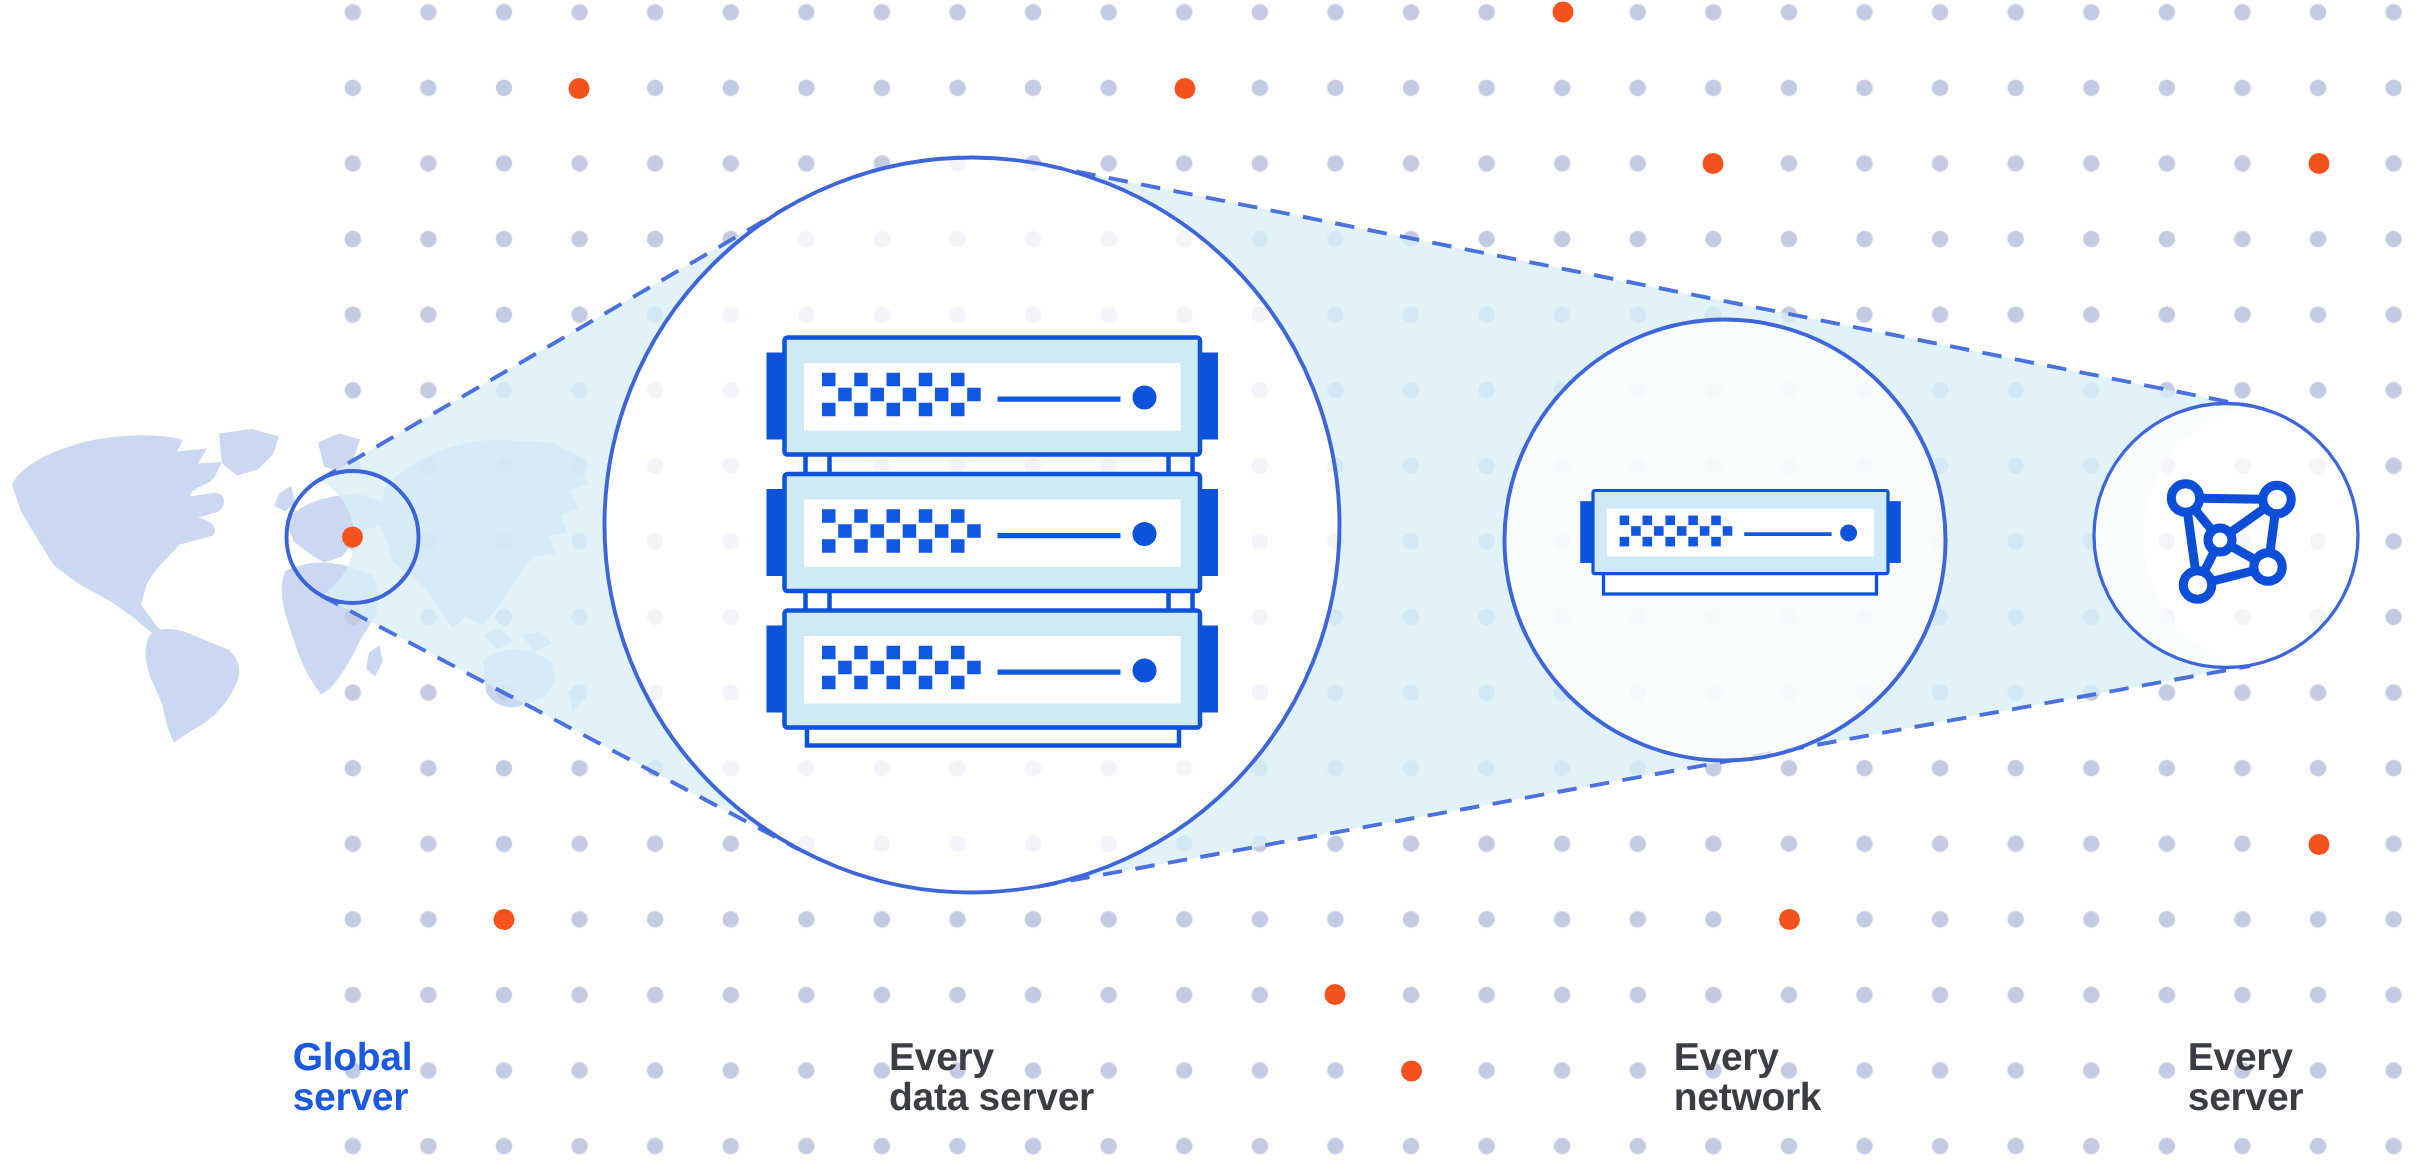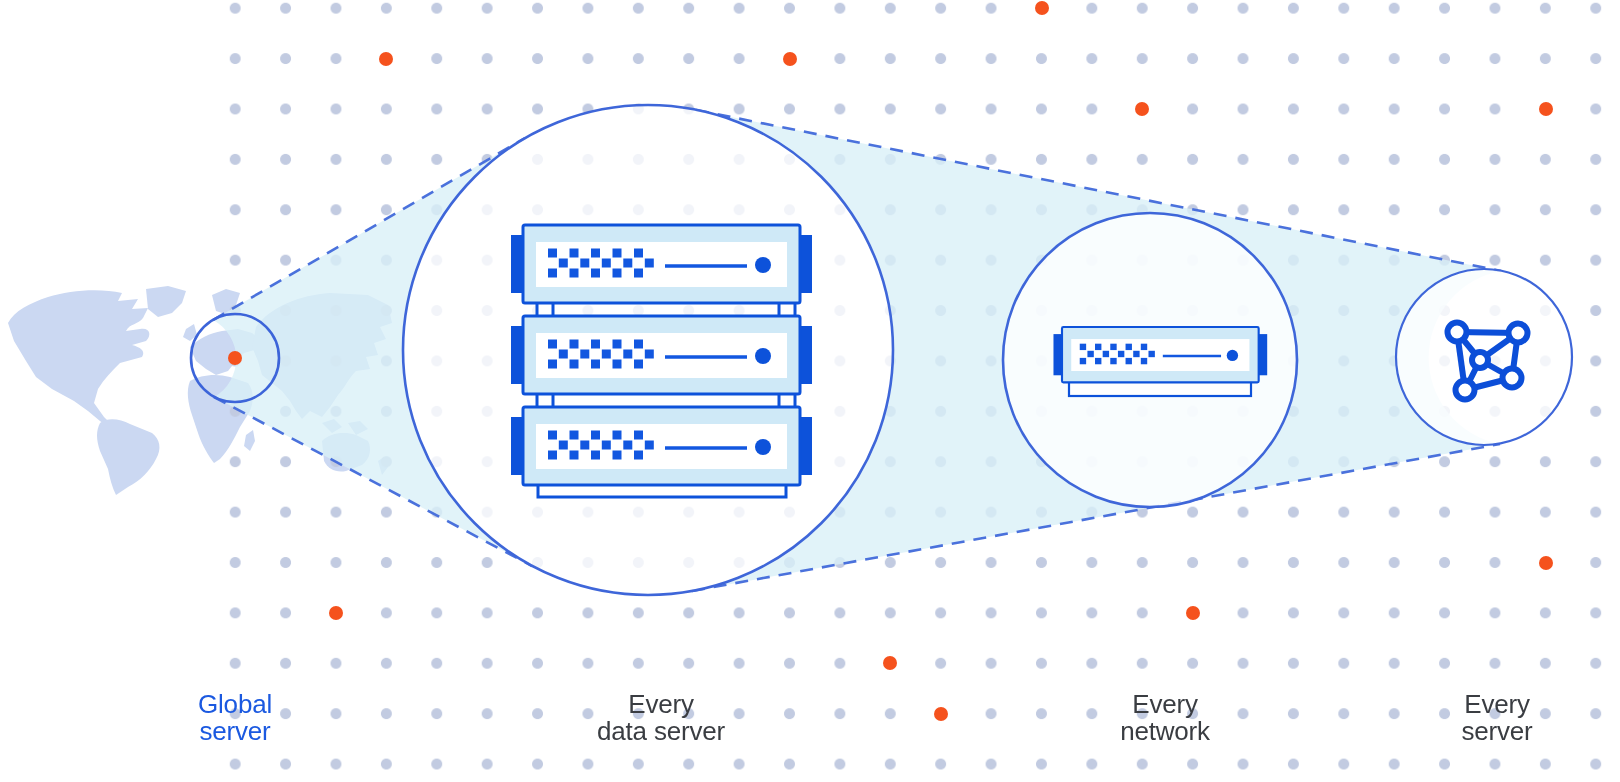--- a/index.html
+++ b/index.html
@@ -5,22 +5,22 @@
   html,body{margin:0;padding:0;background:#fff;}
   .stage{position:relative;width:1620px;height:782px;background:#ffffff;overflow:hidden;
          font-family:"Liberation Sans",sans-serif;}
   
   .dot-grid{position:absolute;left:210px;top:-17px;right:0;bottom:-25px;
     background-image:radial-gradient(circle,#c2cbe1 5px,rgba(0,0,0,0) 5.9px);
     background-size:50.4px 50.4px;}
   
   .accent-dot{position:absolute;width:14px;height:14px;border-radius:50%;background:#f5521d;}
   
-  .label{position:absolute;transform:translateX(-50%);text-align:center;
-         font-size:26px;font-weight:normal;line-height:27px;color:#3a3d42;letter-spacing:-0.2px;white-space:nowrap;}
+  .label{position:absolute;transform:translateX(-50%);
+         font-size:26px;font-weight:bold;line-height:27px;color:#3a3d42;letter-spacing:-0.2px;white-space:nowrap;}
   .label.blue{color:#1b59e0;}
   .layer{position:absolute;left:0;top:0;}
 </style>
 </head>
 <body>
 
 <div class="stage">
 
   <svg class="layer" width="400" height="220" viewBox="0 0 400 220" style="top:283px;left:0;">
     <g fill="#cbd8f2" stroke="none">

